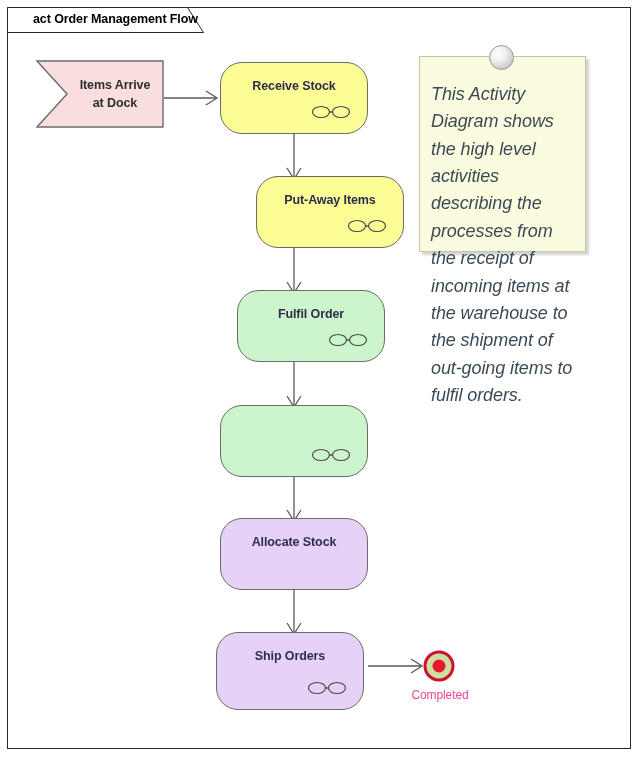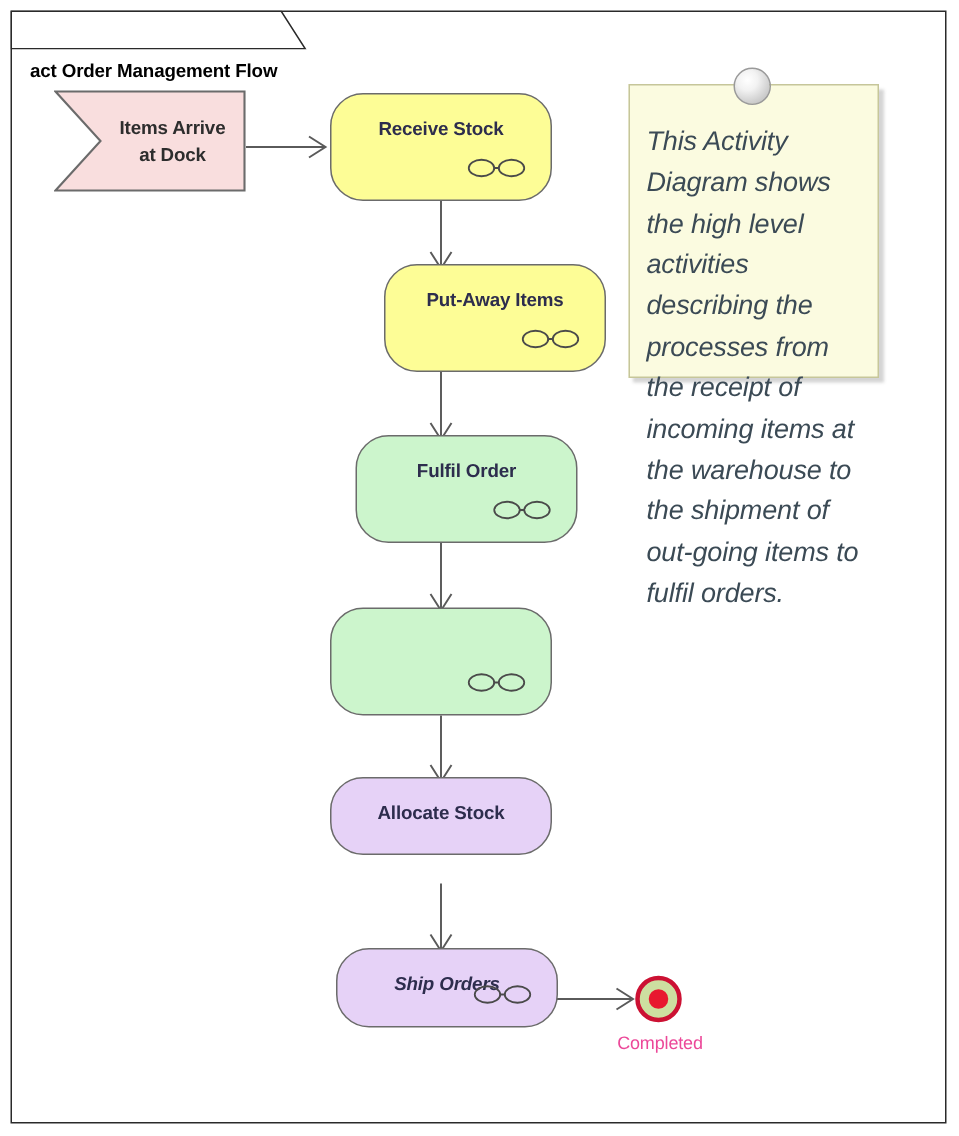--- a/index.html
+++ b/index.html
@@ -32,28 +32,27 @@
   #frame-tab {
     position: absolute;
     left: 7px;
     top: 7px;
     height: 25px;
     z-index: 6;
   }
   #frame-tab svg { display: block; }
   #frame-tab-label {
     position: absolute;
-    left: 13px;
+    left: 26px;
     top: 5px;
     font-size: 12.5px;
     font-weight: bold;
     color: #000000;
     white-space: nowrap;
     letter-spacing: -0.1px;
-    margin-top: 28px;
   }
 
   
   #connector-layer {
     position: absolute;
     left: 0;
     top: 0;
     width: 639px;
     height: 757px;
     pointer-events: none;
@@ -265,25 +264,25 @@
 </div>
 
 <div class="node activity fill-green" style="left:220px; top:405px; width:148px; height:72px;">
   <svg class="composite-icon" viewBox="0 0 40 16">
     <ellipse cx="10" cy="8" rx="8.5" ry="5.5" fill="none" stroke="#4a4a4a" stroke-width="1.2"></ellipse>
     <ellipse cx="30" cy="8" rx="8.5" ry="5.5" fill="none" stroke="#4a4a4a" stroke-width="1.2"></ellipse>
     <line x1="18" y1="8" x2="22" y2="8" stroke="#4a4a4a" stroke-width="1.4"></line>
   </svg>
 </div>
 
-<div class="node activity fill-purple" style="left:220px; top:518px; width:148px; height:52px;">
+<div class="node activity fill-purple" style="left:220px; top:518px; width:148px; height:72px;">
   <div class="activity-label">Allocate Stock</div>
 </div>
 
-<div class="node activity fill-purple" style="left:224px; top:632px; width:148px; height:53px;font-style:italic;">
+<div class="node activity fill-purple" style="left:216px; top:632px; width:148px; height:78px;">
   <div class="activity-label">Ship Orders</div>
   <svg class="composite-icon" viewBox="0 0 40 16">
     <ellipse cx="10" cy="8" rx="8.5" ry="5.5" fill="none" stroke="#4a4a4a" stroke-width="1.2"></ellipse>
     <ellipse cx="30" cy="8" rx="8.5" ry="5.5" fill="none" stroke="#4a4a4a" stroke-width="1.2"></ellipse>
     <line x1="18" y1="8" x2="22" y2="8" stroke="#4a4a4a" stroke-width="1.4"></line>
   </svg>
 </div>
 
 <div id="end-node">
   <svg width="32" height="32" viewBox="0 0 32 32">

